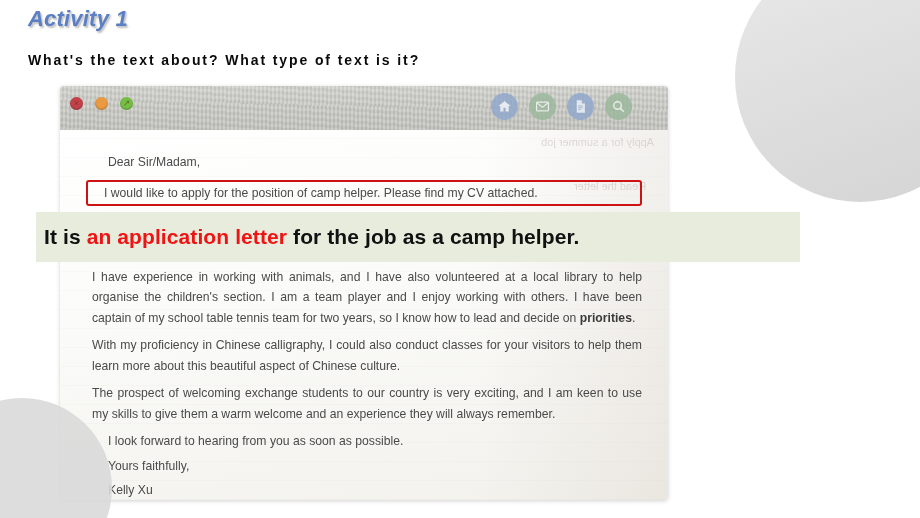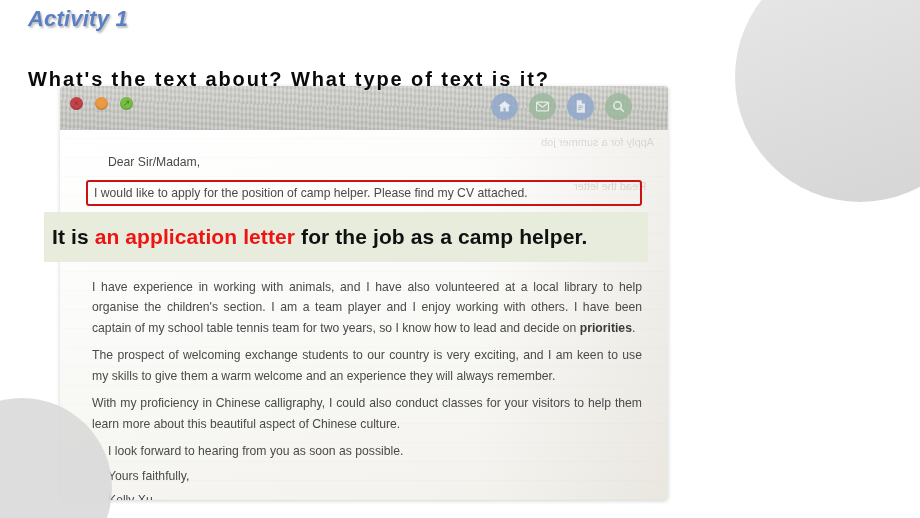--- a/index.html
+++ b/index.html
@@ -51,27 +51,26 @@
     text-shadow:
       1px 1px 0 #c9c9c9,
       1.6px 1.6px 2px rgba(140,140,140,0.55);
     z-index: 10;
     white-space: nowrap;
   }
   .slide-question {
     position: absolute;
     left: 28px;
     top: 52px;
-    font-size: 20px;
+    font-size: 14px;
     font-weight: bold;
     color: #0a0a0a;
     letter-spacing: 1.9px;
     z-index: 10;
     white-space: nowrap;
-    margin-top: 16px;
   }
 
   
   .scan-window {
     position: absolute;
     left: 60px;
     top: 86px;
     width: 608px;
     height: 414px;
     z-index: 3;
@@ -199,38 +198,38 @@
   .letter p.nojust { text-align: left; margin-left: 16px; }
   .letter b { color: #3a3a3a; font-weight: bold; }
 
   .salutation { margin-bottom: 7px !important; }
 
   
   .highlight-line {
     position: relative;
     border: 2.5px solid #cc1212;
     border-radius: 3px;
-    padding: 1px 6px;
+    padding: 1px 16px;
     margin: 0 0 6px -6px;
     background: transparent;
     display: block;
   }
 
   .obscured {
     color: rgba(120,120,120,0.85);
   }
 
   .closing { margin-bottom: 4px !important; }
 
   
   .answer-banner {
     position: absolute;
-    left: 44px;
+    left: 36px;
     top: 212px;
-    width: 604px;
+    width: 764px;
     height: 50px;
     background: #e8ecdd;
     z-index: 8;
     display: flex;
     align-items: center;
     padding-left: 8px;
     box-sizing: border-box;
   }
   .answer-text {
     font-size: 21px;
@@ -305,25 +304,25 @@
     <div class="letter">
 
       <p class="salutation nojust">Dear Sir/Madam,</p>
 
       <div class="highlight-line">
         <span>I would like to apply for the position of camp helper. Please find my CV attached.</span>
       </div>
 
       <p class="obscured nojust">I believe I would be a valuable addition to your team. My English is at an intermediate level</p>
 
-      <p style="margin-top:44px;"><span>I have experience in working with animals, and I have also volunteered at a local library to help organise the children's section. I am a team player and I enjoy working with others. I have been captain of my school table tennis team for two years, so I know how to lead and decide on </span><b>priorities</b><span>.</span></p>
+      <p style="margin-top:34px;"><span>I have experience in working with animals, and I have also volunteered at a local library to help organise the children's section. I am a team player and I enjoy working with others. I have been captain of my school table tennis team for two years, so I know how to lead and decide on </span><b>priorities</b><span>.</span></p>
+
+      <p>With my proficiency in Chinese calligraphy, I could also conduct classes for your visitors to help them learn more about this beautiful aspect of Chinese culture.</p>
 
       <p>The prospect of welcoming exchange students to our country is very exciting, and I am keen to use my skills to give them a warm welcome and an experience they will always remember.</p>
-
-      <p>With my proficiency in Chinese calligraphy, I could also conduct classes for your visitors to help them learn more about this beautiful aspect of Chinese culture.</p>
 
       <p class="closing nojust">I look forward to hearing from you as soon as possible.</p>
 
       <p class="closing nojust">Yours faithfully,</p>
 
       <p class="nojust">Kelly Xu</p>
 
     </div>
   </div>
 </div>

